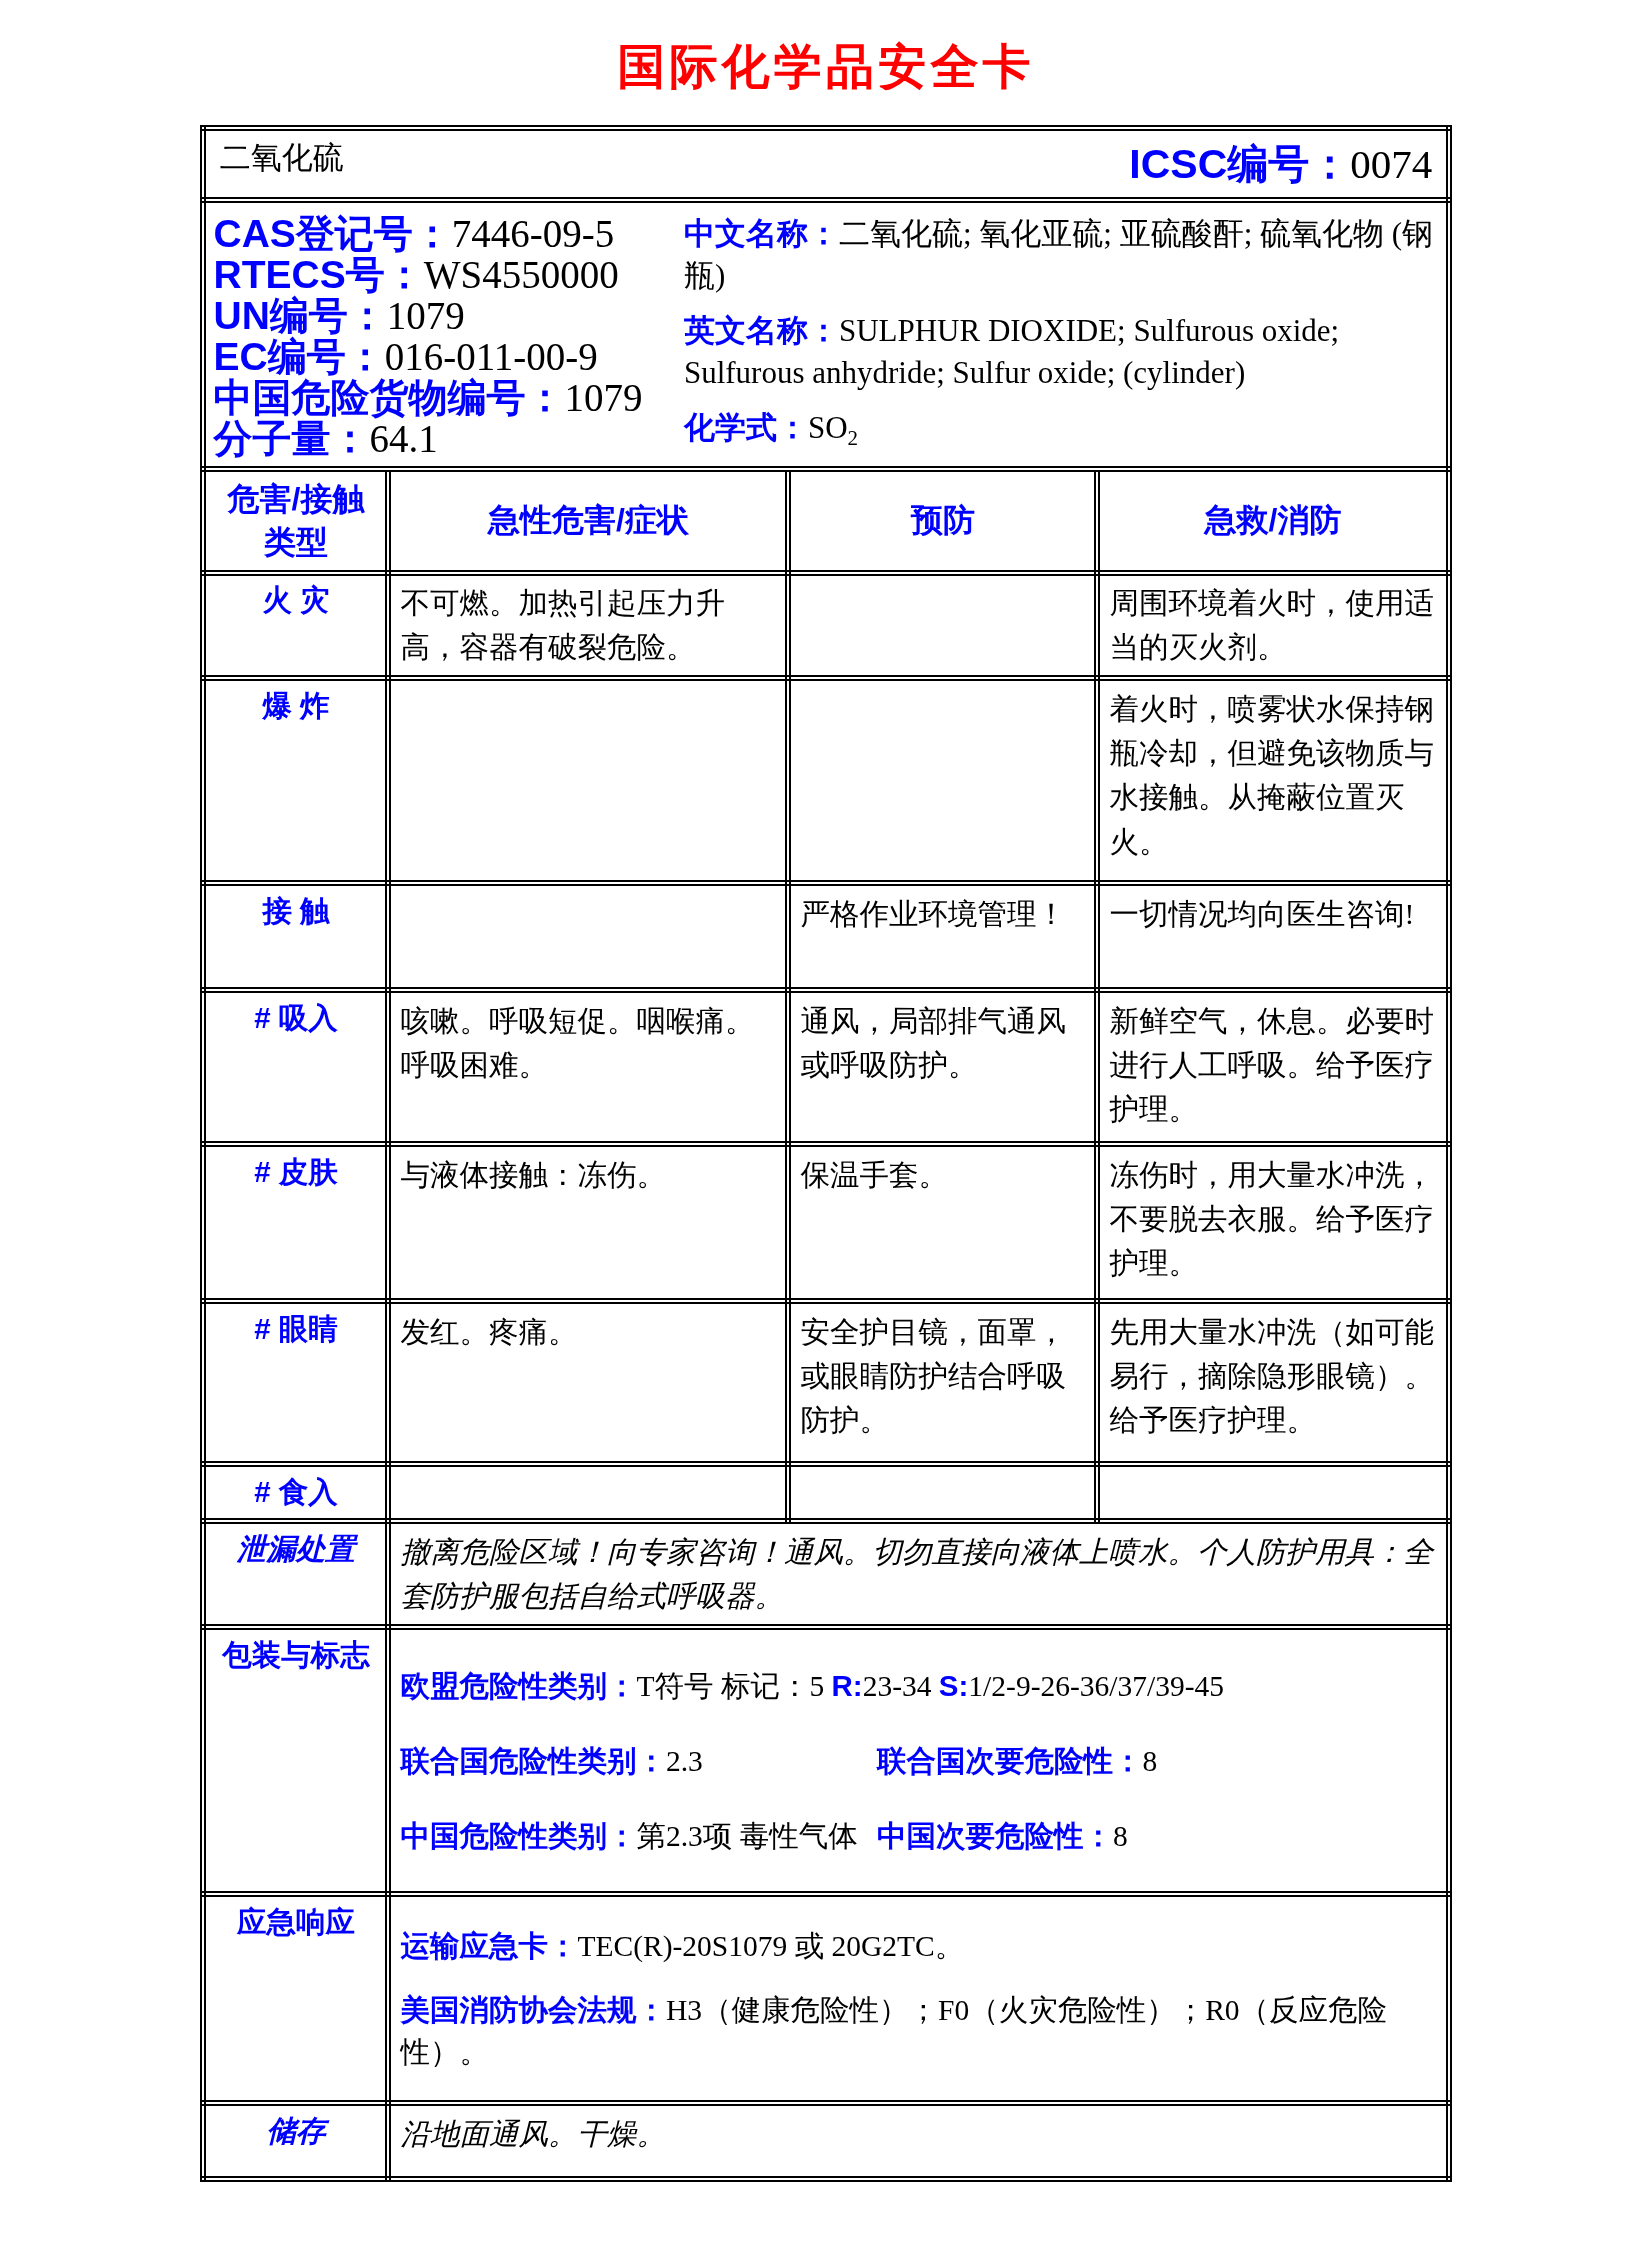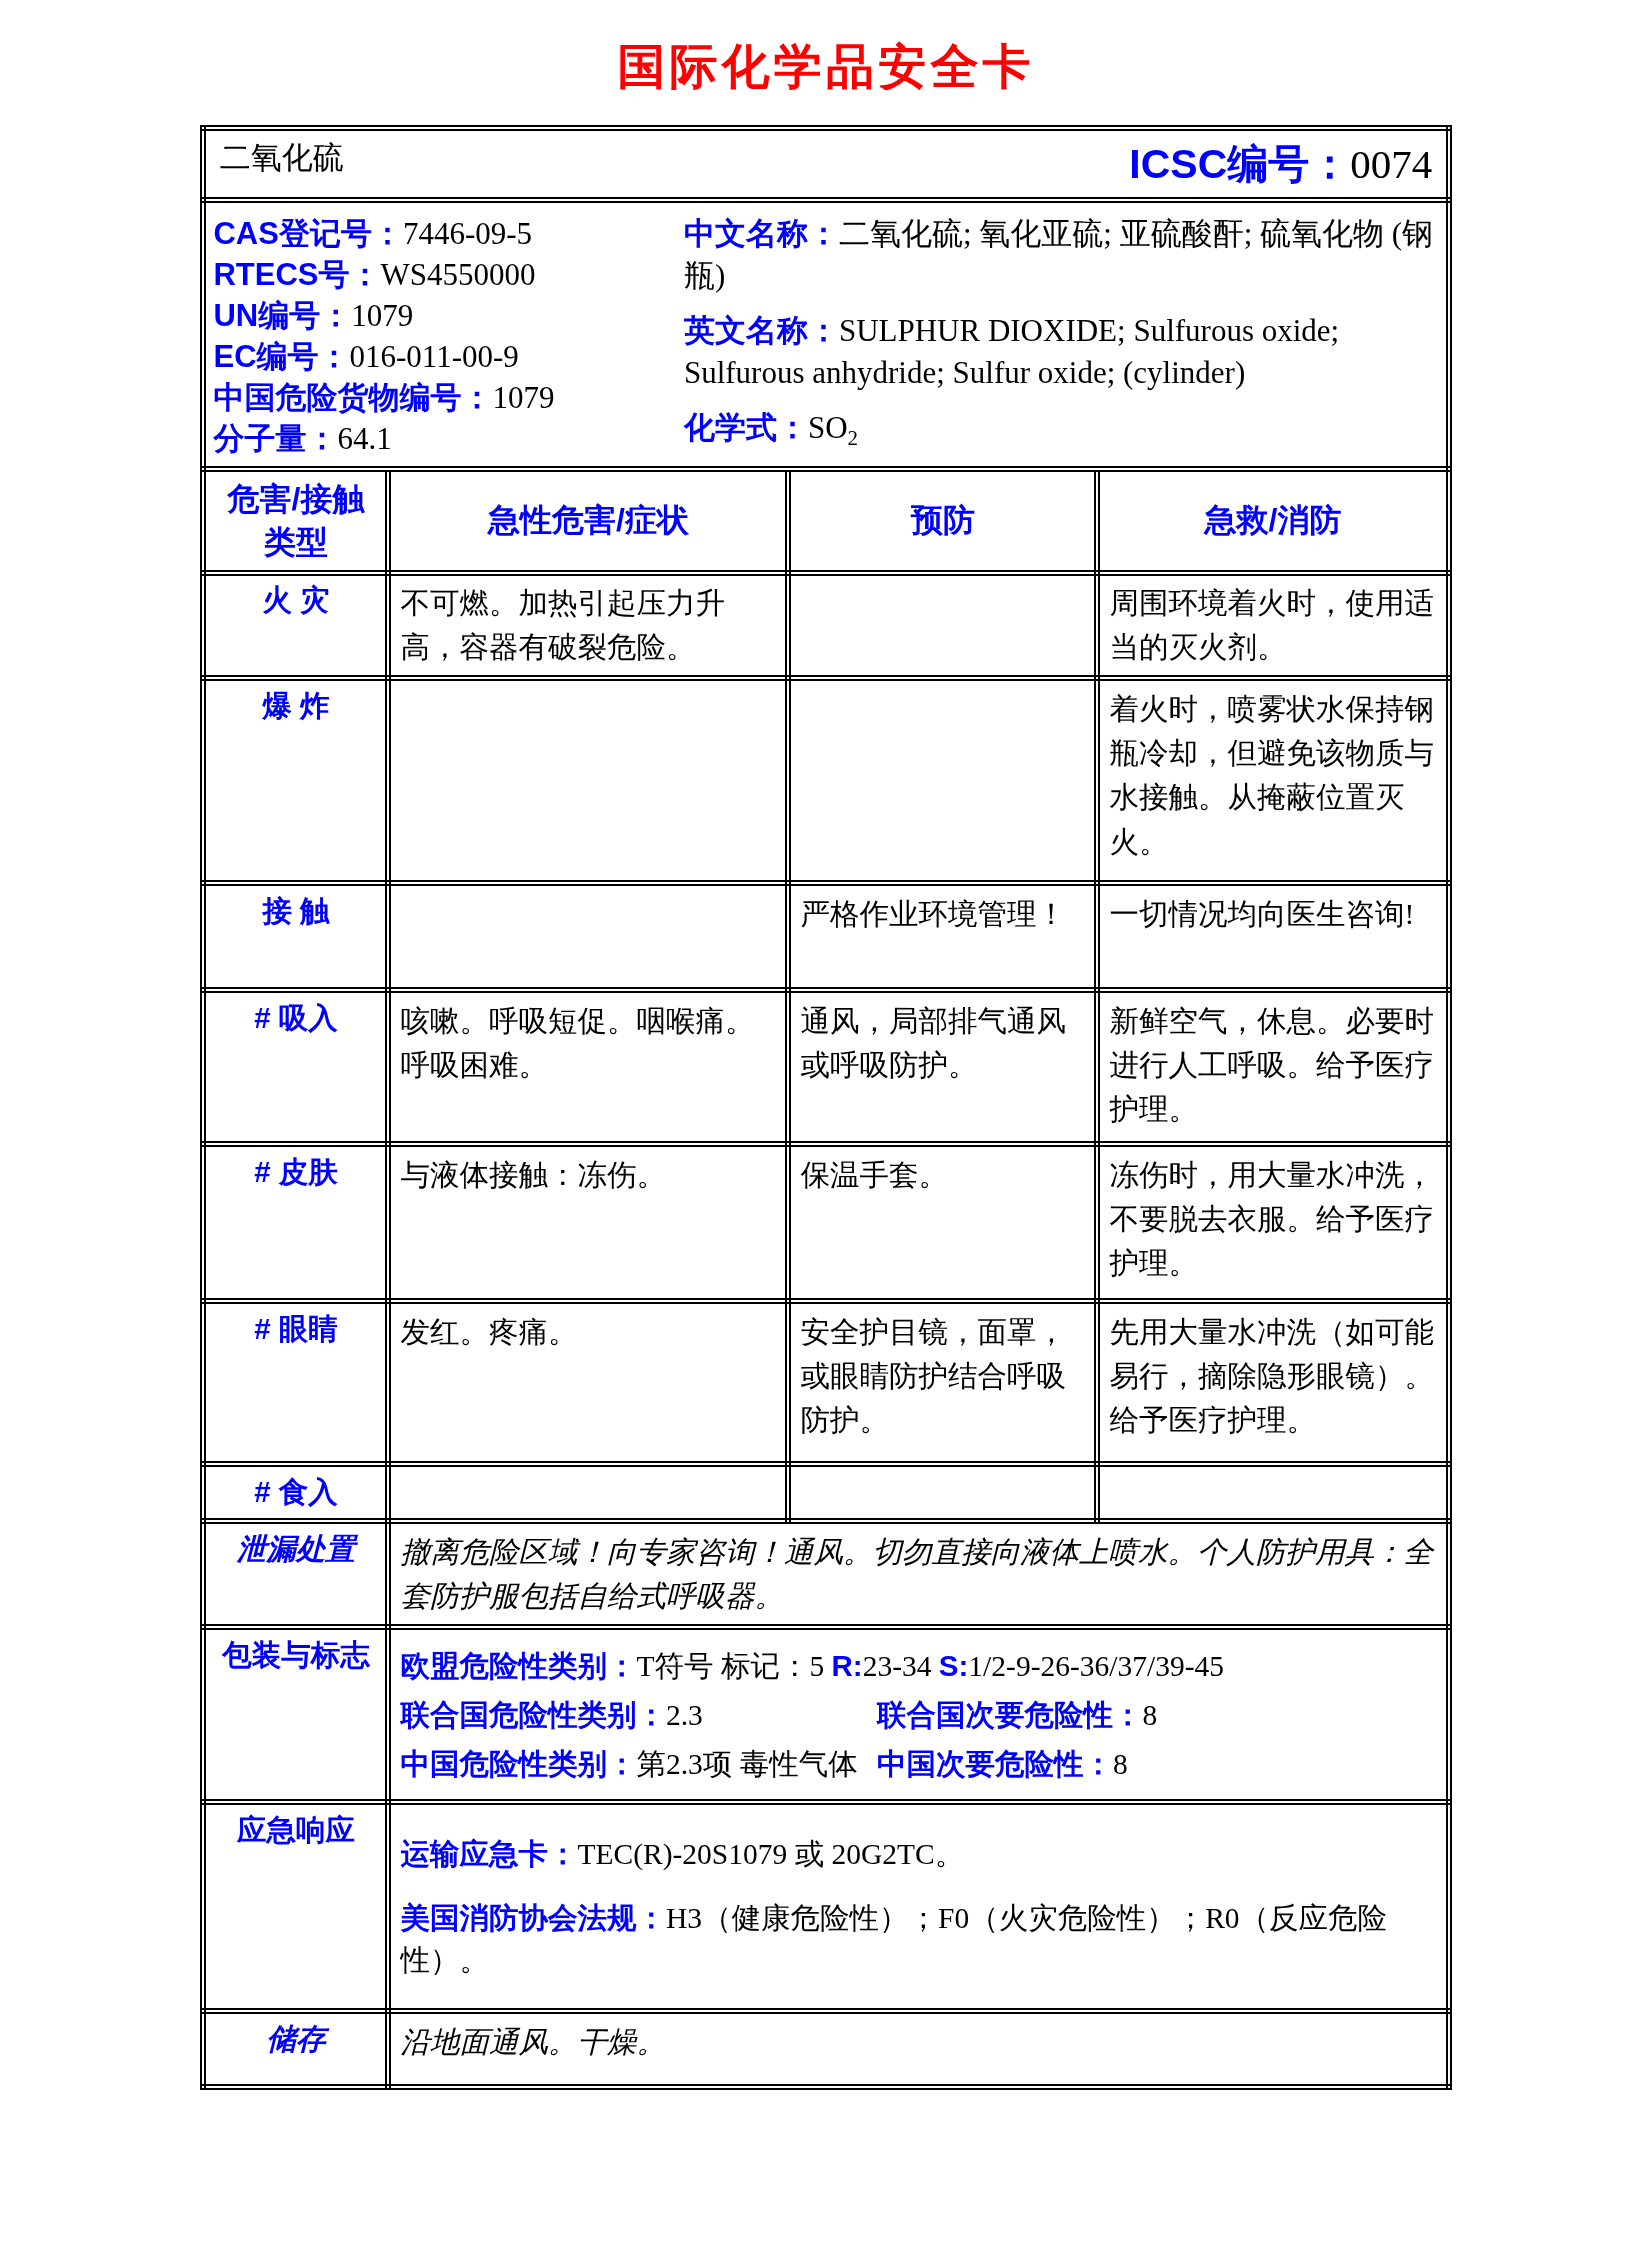--- a/index.html
+++ b/index.html
@@ -47,21 +47,21 @@
   
   tr.r-name td { height: 62px; vertical-align: middle; }
   .name-flex { display: flex; justify-content: space-between; padding: 0 4.2px; }
   .name-flex .substance { font-size: 31px; }
   .name-flex .icsc { font-size: 41px; white-space: nowrap; }
   
   tr.r-id td { height: 263px; padding: 9.8px 4.2px 7px 4.2px; }
   .id-wrap { display: flex; width: 100%; height: 100%; }
   .id-left { width: 38%; display: flex; flex-direction: column; justify-content: space-between; padding-left: 2.8px; }
   .id-right { width: 62%; display: flex; flex-direction: column; justify-content: space-between; padding-left: 5.6px; }
-  .id-line { font-size: 31px; line-height: 41px; white-space: nowrap; }
+  .id-line { font-size: 39px; line-height: 41px; white-space: nowrap; }
   .id-para { font-size: 31px; line-height: 42px; }
   .id-para sub { font-size: 21px; }
   
   tr.r-head th {
     height: 88px; text-align: center; vertical-align: middle;
     font-family: "Liberation Sans", sans-serif;
     font-weight: bold; color: #0000ff; font-size: 32px; line-height: 1.35;
   }
   td.rowlab {
     text-align: center; vertical-align: middle;
@@ -75,21 +75,21 @@
   tr.r-contact   td { height: 107px; }
   tr.r-inhale    td { height: 154px; }
   tr.r-skin      td { height: 157px; }
   tr.r-eyes      td { height: 163px; }
   tr.r-ingest    td { height: 46px;  }
   tr.r-spill     td { height: 97px; font-style: italic; }
   tr.r-pack      td { height: 156px; }
   tr.r-emergency td { height: 146px; }
   tr.r-storage   td { height: 76px; font-style: italic; }
   
-  .pack-line { line-height: 38px; margin: 11px 0; white-space: nowrap; }
+  .pack-line { line-height: 50px; margin: 25px 0; white-space: nowrap; }
   .pack-line .seg { display: inline-block; min-width: 46%; }
   .em-line { line-height: 42px; margin: 22px 0; }
 </style>
 </head>
 <body>
 
 <div class="page-title">国际化学品安全卡</div>
 
 <table class="card">
   <colgroup>

